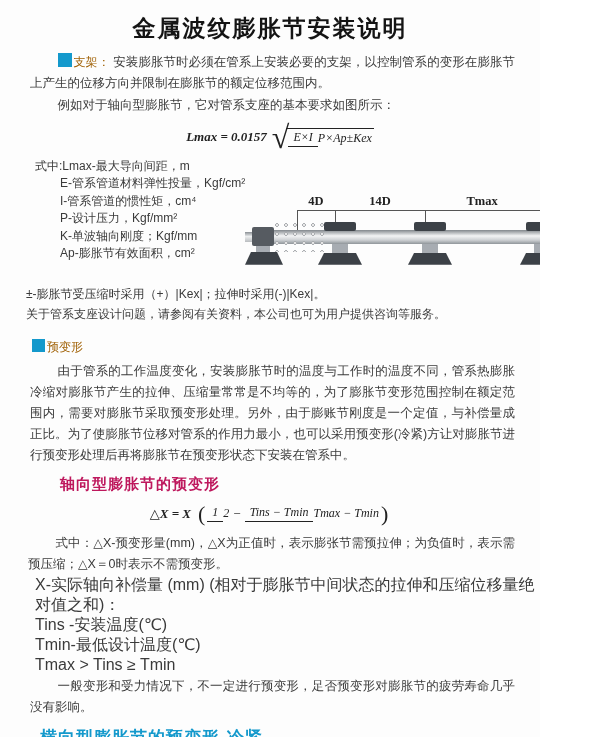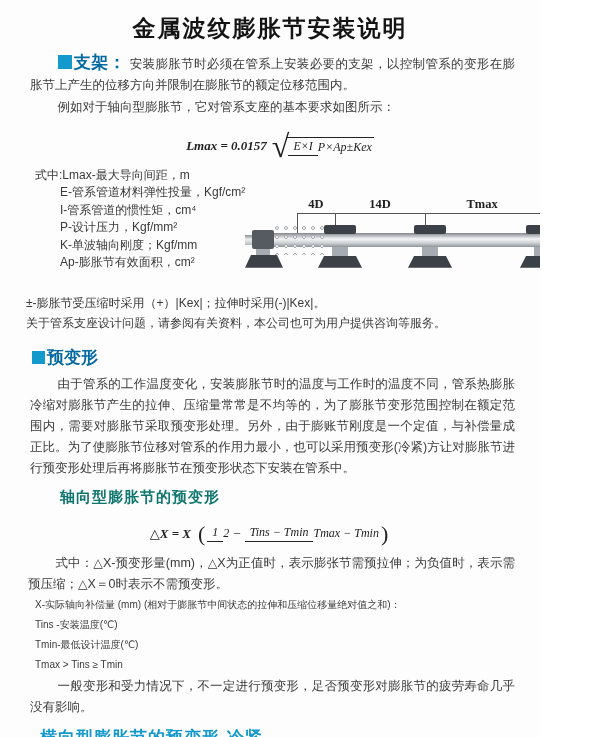--- a/index.html
+++ b/index.html
@@ -18,49 +18,49 @@
     margin:13px 0 8px; text-align:center;
     font-size:23px; font-weight:bold; color:#141414; letter-spacing:2px;
   }
   .body-text { font-size:12.5px; line-height:21px; text-align:justify; }
   .indent { text-indent:2.2em; }
   .marker {
     display:inline-block; width:14px; height:14px;
     background:#1499cc; margin-right:2px; vertical-align:-1px;
   }
   .marker.small { width:13px; height:13px; }
-  .sec-inline-heading { font-size:17px; font-weight:bold; color:#0369a1; }
+  .sec-inline-heading { font-size:12px; font-weight:normal; color:#a16207; }
   .para1 { margin:8px 25px 0 30px; }
   .para2 { margin:1px 25px 0 30px; }
 
   
   .formula {
     display:flex; align-items:center; justify-content:flex-end;
-    width:fit-content; margin:14px auto 6px;
+    width:fit-content; margin:7px auto 6px;
     font-family:"Liberation Serif","DejaVu Serif",serif;
     color:#222; font-size:13px;
   }
   .formula .lhs { font-weight:bold; font-style:italic; margin-right:5px; }
   .frac { display:inline-flex; flex-direction:row; text-align:center;
           font-style:italic; font-size:12px; line-height:1.25; vertical-align:middle; }
   .frac .num { border-bottom:1px solid #222; padding:0 5px 1px; }
   .frac .den { padding-top:1px; }
   .root { display:inline-flex; align-items:center; }
   .root .rad { font-size:32px; font-weight:400; line-height:0.9; margin-right:-3px; color:#222; }
   .root .rooted { border-top:1.6px solid #222; padding:1px 2px 0; }
   .paren { font-size:22px; font-weight:300; margin:0 2px; font-style:normal; }
   .op { margin:0 4px; font-style:normal; }
   .f1 { transform:translateX(10px); }
 
   
   .vars-wrap { position:relative; margin:6px 0 0 35px; height:126px; }
   .var-line { font-size:12px; line-height:17.5px; white-space:nowrap; }
   .var-line.sub { padding-left:25px; }
 
-  .diagram { position:absolute; left:210px; top:26px; width:355px; height:86px;text-decoration:underline; }
+  .diagram { position:absolute; left:210px; top:32px; width:355px; height:86px;text-decoration:underline; }
   .dim-line { position:absolute; left:52px; top:20px; width:262px; height:1px; background:#555; }
   .tick { position:absolute; top:20px; width:1px; height:20px; background:#555; }
   .dim-label { position:absolute; top:4px; transform:translateX(-50%);
     font-family:"Liberation Serif","DejaVu Serif",serif; font-weight:bold;
     font-size:12.5px; color:#222; }
   .pipe { position:absolute; left:24px; top:40px; width:308px; height:14px;
     background:linear-gradient(#82878c, #f3f4f5 42%, #cdd0d3 72%, #8f959a);
     border-radius:1px; }
   .stub-pipe { position:absolute; left:0; top:42px; width:30px; height:10px;
     background:linear-gradient(#8a8f94, #eceeef 45%, #b9bcbf); }
@@ -74,23 +74,23 @@
     background:#3c4147; clip-path:polygon(16% 0, 84% 0, 100% 100%, 0 100%); }
   .support { position:absolute; top:32px; width:46px; height:48px; transform:translateX(-50%); }
   .support .cap { width:32px; height:9px; background:#3c4147; border-radius:2px; margin:0 auto; }
   .support .stem { width:16px; height:9px; background:#a7acb2; margin:13px auto 0; }
   .support .base { width:44px; height:12px; background:#3c4147; margin:0 auto;
     clip-path:polygon(14% 0, 86% 0, 100% 100%, 0 100%); }
 
   .note-line { font-size:12px; line-height:20px; margin-left:26px; }
   .sec2-heading { margin:13px 0 0 32px; }
   .pre-para { margin:5px 25px 0 30px; }
-  .axial-heading { margin:9px 0 0 60px; font-size:15px; font-weight:bold; color:#0f766e; letter-spacing:1px; }
+  .axial-heading { margin:9px 0 0 60px; font-size:15px; font-weight:bold; color:#be185d; letter-spacing:1px; }
   .explain { margin:2px 25px 0 28px; }
-  .temp-line { font-size:10px; line-height:20px; margin-left:35px; }
+  .temp-line { font-size:16px; line-height:20px; margin-left:35px; }
   .gen-note { margin:1px 25px 0 30px; }
   .lateral-heading { margin:8px 0 0 40px; font-size:17px; font-weight:bold; color:#1499cc; letter-spacing:1px; }
 </style>
 </head>
 <body>
 
 <div class="page">
 
   <h1 class="title">金属波纹膨胀节安装说明</h1>
 

